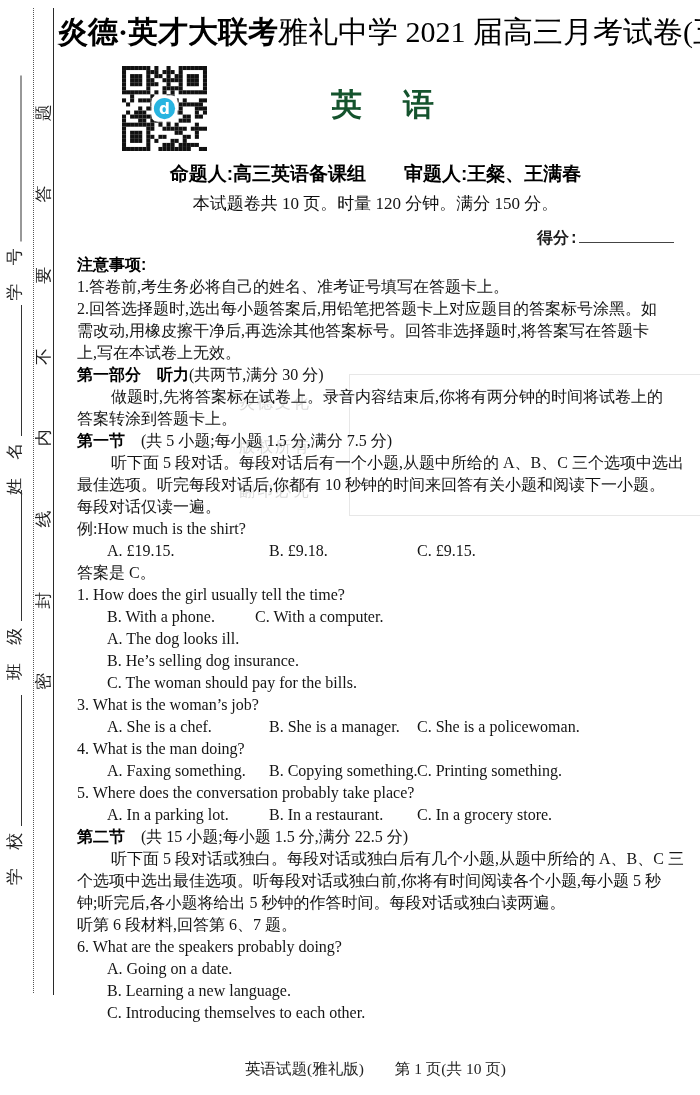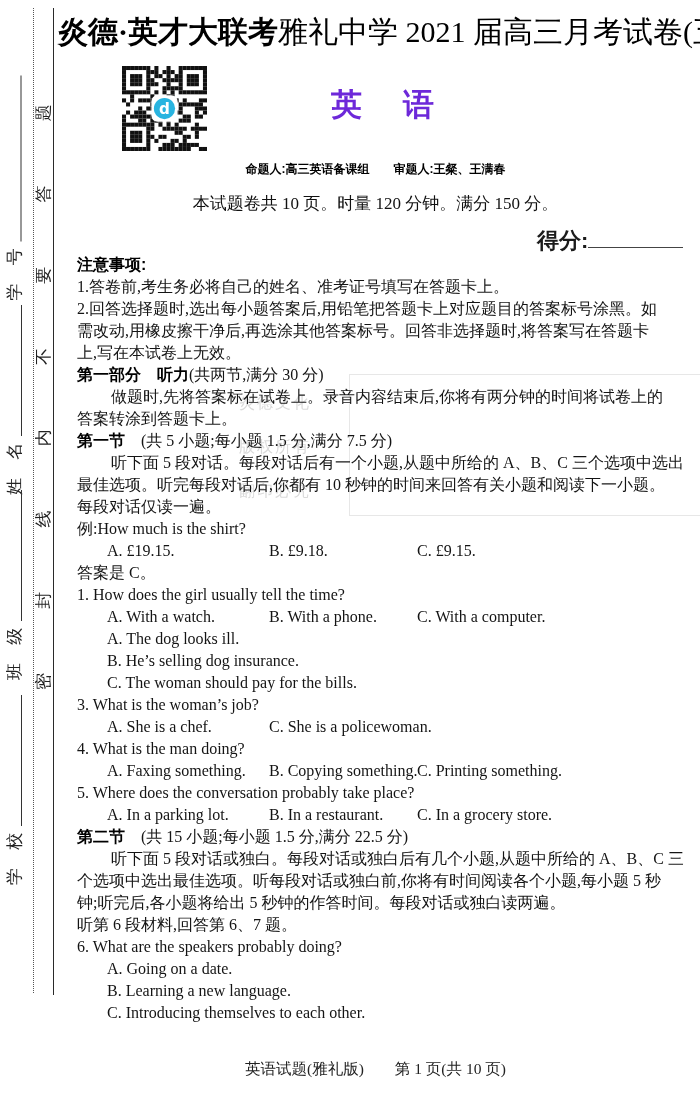--- a/index.html
+++ b/index.html
@@ -26,30 +26,30 @@
   
   .ptitle{position:absolute;left:58px;top:12px;width:634px;text-align:center;font-size:30px;
           white-space:nowrap;letter-spacing:0px;color:#000;}
   .ptitle .calli{font-weight:900;}
   .ptitle .rest{font-weight:500;}
 
   .qr{position:absolute;left:122px;top:66px;width:85px;height:85px;}
 
   .subject{position:absolute;left:235px;top:84px;width:300px;text-align:center;
            font-family:"Liberation Sans","DejaVu Sans",sans-serif;font-weight:700;
-           font-size:31px;letter-spacing:5px;color:#6d28d9;}
+           font-size:31px;letter-spacing:5px;color:#14532d;}
 
   .byline{position:absolute;left:63px;top:161px;width:625px;text-align:center;
           font-family:"Liberation Sans","DejaVu Sans",sans-serif;font-weight:700;
-          font-size:12px;color:#000;white-space:nowrap;}
+          font-size:19px;color:#000;white-space:nowrap;}
   .paperinfo{position:absolute;left:63px;top:192px;width:625px;text-align:center;
           font-size:17px;color:#111;white-space:nowrap;}
 
   .score{position:absolute;left:537px;top:226px;white-space:nowrap;}
-  .score .sl{font-family:Liberation Sans, sans-serif;font-weight:700;font-size:22px;}
+  .score .sl{font-family:Liberation Mono, monospace;font-weight:700;font-size:16px;}
   .score .line{display:inline-block;width:95px;border-bottom:1.3px solid #444;height:16px;vertical-align:baseline;}
 
   
   .wmbox{position:absolute;left:349px;top:374px;width:352px;height:140px;border:1px solid #e7e7e7;}
   .wmtxt{position:absolute;left:239px;width:110px;text-align:left;font-size:16px;color:#dadada;
          letter-spacing:2px;filter:blur(0.6px);white-space:nowrap;}
   .wm0{top:393px;} .wm1{top:437px;} .wm2{top:481px;}
 
   
   .bodytext{position:absolute;left:77px;top:254px;width:625px;font-size:16px;color:#141414;}
@@ -370,30 +370,30 @@
       <div class="line"><span>每段对话仅读一遍。</span></div>
       <div class="line"><span>例:How much is the shirt?</span></div>
       <div class="line optrow">
         <span class="c0">A.  £19.15.</span>
         <span class="c1">B.  £9.18.</span>
         <span class="c2">C.  £9.15.</span>
       </div>
       <div class="line"><span>答案是 C。</span></div>
       <div class="line"><span>1. How does the girl usually tell the time?</span></div>
       <div class="line optrow">
-        <span class="c0">A. With a watch.</span>
         <span class="c1">B. With a phone.</span>
         <span class="c2">C. With a computer.</span>
       </div>
       <div class="line ind2"><span>A. The dog looks ill.</span></div>
       <div class="line ind2"><span>B. He’s selling dog insurance.</span></div>
       <div class="line ind2"><span>C. The woman should pay for the bills.</span></div>
       <div class="line"><span>3. What is the woman’s job?</span></div>
       <div class="line optrow">
         <span class="c0">A. She is a chef.</span>
+        <span class="c1">B. She is a manager.</span>
         <span class="c2">C. She is a policewoman.</span>
       </div>
       <div class="line"><span>4. What is the man doing?</span></div>
       <div class="line optrow">
         <span class="c0">A. Faxing something.</span>
         <span class="c1">B. Copying something.</span>
         <span class="c2">C. Printing something.</span>
       </div>
       <div class="line"><span>5. Where does the conversation probably take place?</span></div>
       <div class="line optrow">

